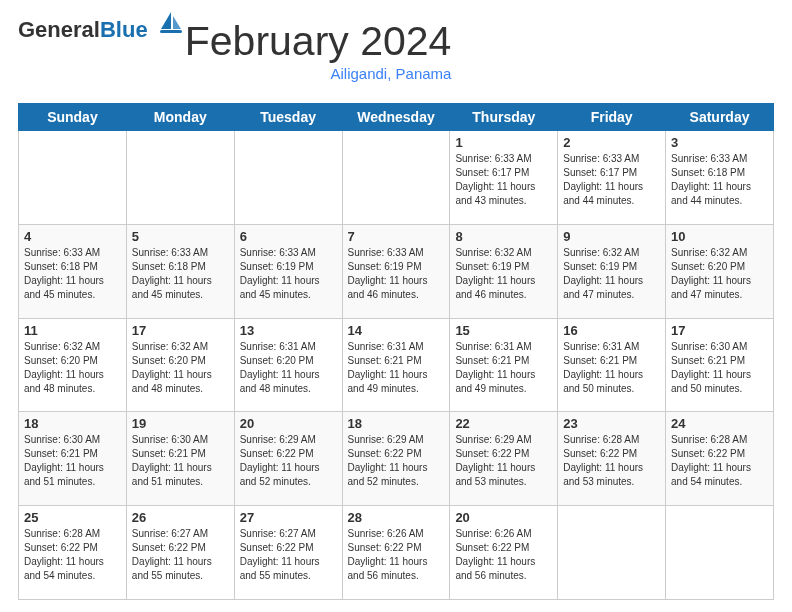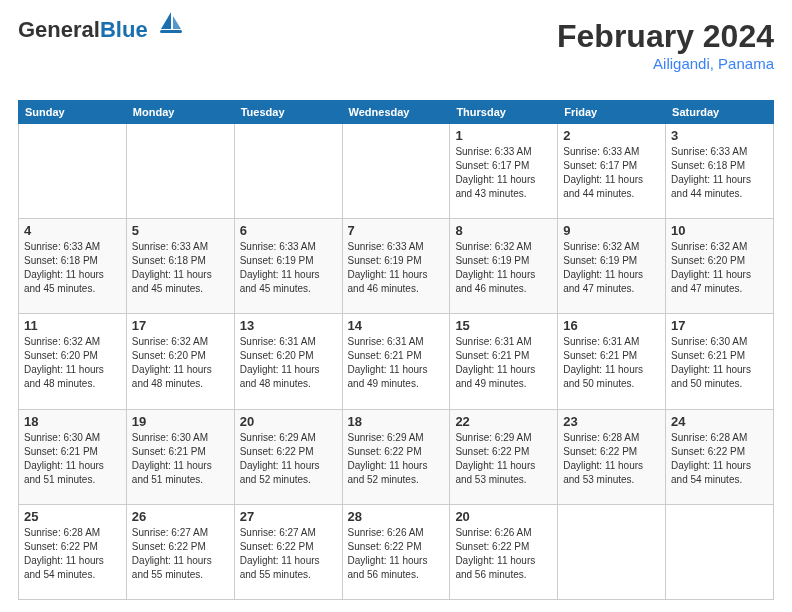--- a/index.html
+++ b/index.html
@@ -12,23 +12,23 @@
     }
     .page {
       width: 792px;
       height: 612px;
       padding: 18px 18px 12px 18px;
       display: flex;
       flex-direction: column;
     }
     .header {
       display: flex;
-      justify-content: space-between;
+      justify-content: flex-start;
       align-items: flex-start;
-      margin-bottom: 28px;
+      margin-bottom: 21px;
     }
     .logo {
       display: flex;
       align-items: center;
     }
     .logo-text {
       font-size: 22px;
       font-weight: bold;
       line-height: 1.1;
     }
@@ -37,41 +37,41 @@
     .logo-icon {
       width: 28px;
       height: 28px;
       margin-left: 2px;
       margin-top: -4px;
     }
     .title-block {
       text-align: right;
     }
     .month-title {
-      font-size: 32px;
+      font-size: 41px;
       color: #333;
-      font-weight: bold;
+      font-weight: normal;
     }
     .location {
       font-size: 15px;
       color: #3b82f6;
     }
     .calendar {
       flex: 1;
       border: 1px solid #ccc;
       border-collapse: collapse;
       width: 100%;
       table-layout: fixed;
     }
     .calendar th {
       background-color: #1a6faf;
       color: #fff;
-      text-align: left;
+      text-align: center;
       padding: 5px 6px;
-      font-size: 11px;
+      font-size: 14px;
       font-weight: bold;
       border: 1px solid #1a6faf;
     }
     .calendar td {
       border: 1px solid #ccc;
       vertical-align: top;
       padding: 4px 5px;
       font-size: 10px;
       color: #333;
       height: 88px;

